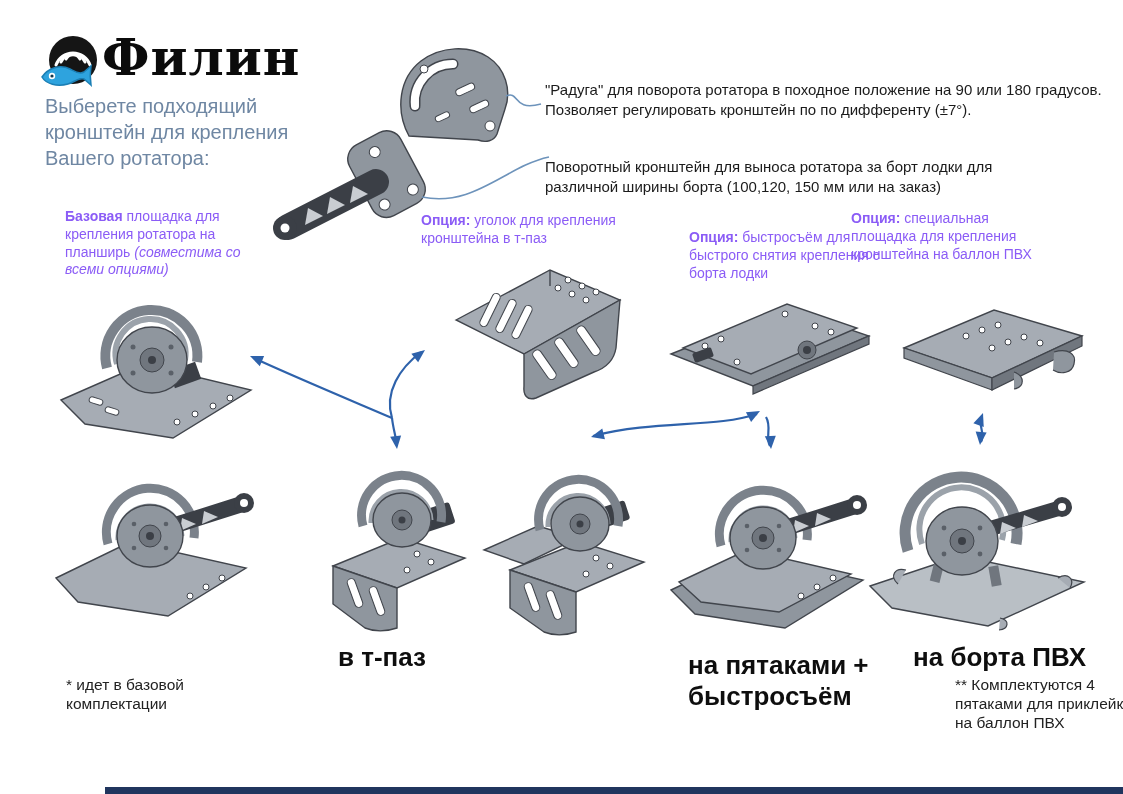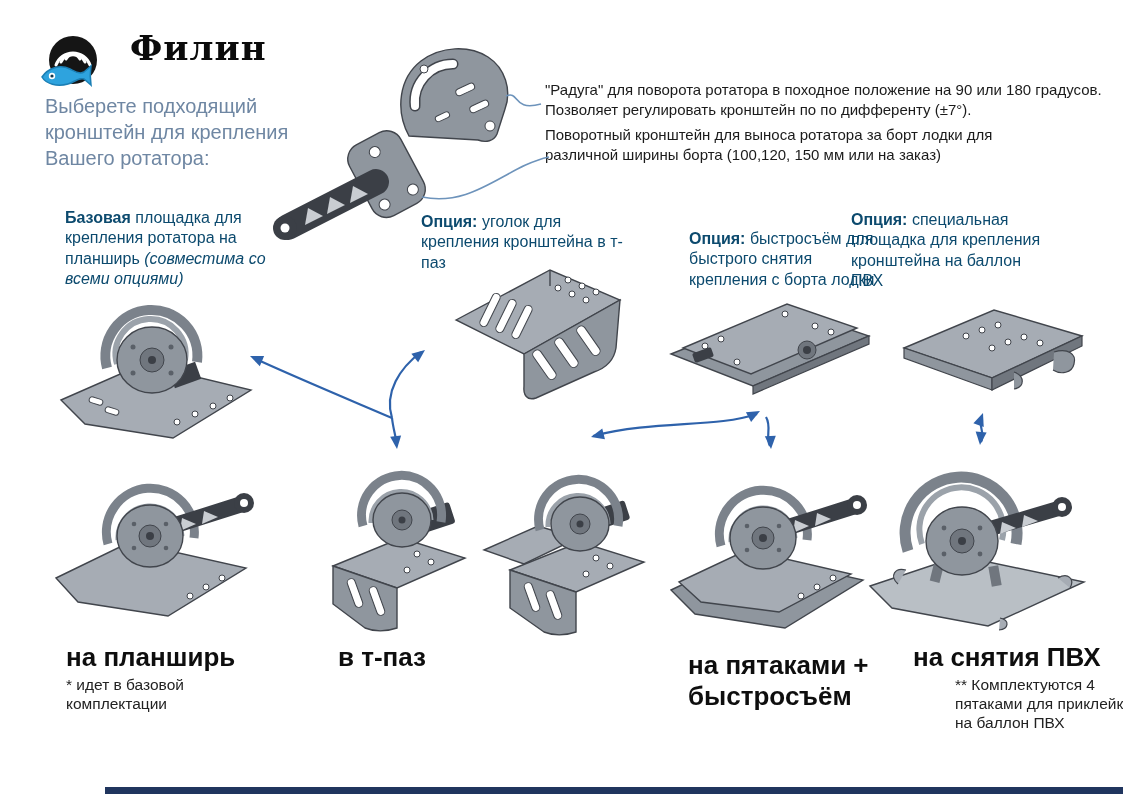--- a/index.html
+++ b/index.html
@@ -1,22 +1,22 @@
 <!DOCTYPE html>
 <html lang="ru"><head>
 <meta charset="utf-8">
 <style>
   html,body{margin:0;padding:0;background:#ffffff;}
   body{font-family:"Liberation Sans",sans-serif;color:#1c1c1c;}
   .canvas{position:relative;width:1123px;height:794px;background:#ffffff;overflow:hidden;}
   .abs{position:absolute;}
-  .brand-name{font-family:"DejaVu Serif",serif;font-size:34px;font-weight:600;color:#0b0b0b;letter-spacing:1px;margin-left:28px;}
+  .brand-name{font-family:"DejaVu Serif",serif;font-size:50px;font-weight:600;color:#0b0b0b;letter-spacing:1px;}
   .intro{font-size:20px;line-height:1.3;color:#6f87a3;}
   .ann{font-size:15px;line-height:1.35;color:#1b1b1b;}
-  .opt{font-size:16px;line-height:1.27;color:#0c4a6e;}
+  .opt{font-size:14px;line-height:1.27;color:#8b5cf6;}
   .opt .lead{font-weight:bold;}
   .opt .em{font-style:italic;}
   .plabel{font-size:26px;font-weight:bold;color:#0e0e0e;line-height:1.18;}
   .pnote{font-size:15.5px;line-height:1.22;color:#222;}
   .footer-bar{background:#20355e;}
   svg{display:block;}
 </style>
 </head>
 <body>
 
@@ -61,21 +61,21 @@
     <g fill="#c9cdd2">
       <polygon points="95,62 110,70 92,79"></polygon>
       <polygon points="72,73 87,81 69,90"></polygon>
       <polygon points="50,84 65,92 47,101"></polygon>
     </g>
     <circle cx="27" cy="104" r="12" fill="#3b3f46"></circle>
     <circle cx="27" cy="104" r="4.5" fill="#ffffff"></circle>
   </svg>
 
   <div class="abs ann" style="left:545px;top:80px;width:580px">"Радуга" для поворота ротатора в походное положение на 90 или 180 градусов. Позволяет регулировать кронштейн по по дифференту (±7°).</div>
-  <div class="abs ann" style="left:545px;top:125px;width:515px">Поворотный кронштейн для выноса ротатора за борт лодки для различной ширины борта (100,120, 150 мм или на заказ)</div>
+  <div class="abs ann" style="left:545px;top:157px;width:515px">Поворотный кронштейн для выноса ротатора за борт лодки для различной ширины борта (100,120, 150 мм или на заказ)</div>
 
   <p class="abs opt" style="left:65px;top:208px;width:212px;margin:0">
     <span class="lead">Базовая</span><span> площадка для крепления ротатора на планширь </span><span class="em">(совместима со всеми опциями)</span>
   </p>
   <p class="abs opt" style="left:421px;top:212px;width:205px;margin:0">
     <span class="lead">Опция:</span><span> уголок для крепления кронштейна в т-паз</span>
   </p>
   <p class="abs opt" style="left:672px;top:212px;width:205px;margin:17px">
     <span class="lead">Опция:</span><span> быстросъём для быстрого снятия крепления с борта лодки</span>
   </p>
@@ -301,26 +301,25 @@
       <path d="M0,0 L-13,5.5 L-13,-5.5 Z" transform="translate(425,350) rotate(-38)"></path>
       <path d="M0,0 L-13,5.5 L-13,-5.5 Z" transform="translate(397,449) rotate(84)"></path>
       <path d="M0,0 L-13,5.5 L-13,-5.5 Z" transform="translate(591,437) rotate(166)"></path>
       <path d="M0,0 L-13,5.5 L-13,-5.5 Z" transform="translate(760,411) rotate(-28)"></path>
       <path d="M0,0 L-13,5.5 L-13,-5.5 Z" transform="translate(771,449) rotate(87)"></path>
       <path d="M0,0 L-13,5.5 L-13,-5.5 Z" transform="translate(983,413) rotate(-70)"></path>
       <path d="M0,0 L-13,5.5 L-13,-5.5 Z" transform="translate(980,445) rotate(95)"></path>
     </g>
   </svg>
 
-  <div class="abs plabel" style="left:66px;top:642px;width:210px">на планширь</div>
   <div class="abs plabel" style="left:338px;top:642px;width:140px">в т-паз</div>
 
   <div class="abs pnote" style="left:66px;top:676px;width:165px">* идет в базовой комплектации</div>
 
 
   <div class="abs plabel" style="left:688px;top:650px;width:195px">на пятаками + быстросъём</div>
 
-  <div class="abs plabel" style="left:913px;top:642px;width:205px">на снятия ПВХ</div>
+  <div class="abs plabel" style="left:913px;top:642px;width:205px">на борта ПВХ</div>
   <div class="abs pnote" style="left:955px;top:676px;width:185px">** Комплектуются 4 пятаками для приклейки на баллон ПВХ</div>
 
   <div class="abs footer-bar" style="left:105px;right:0;bottom:0;height:7px"></div>
 
 </div>
 
 </body></html>

